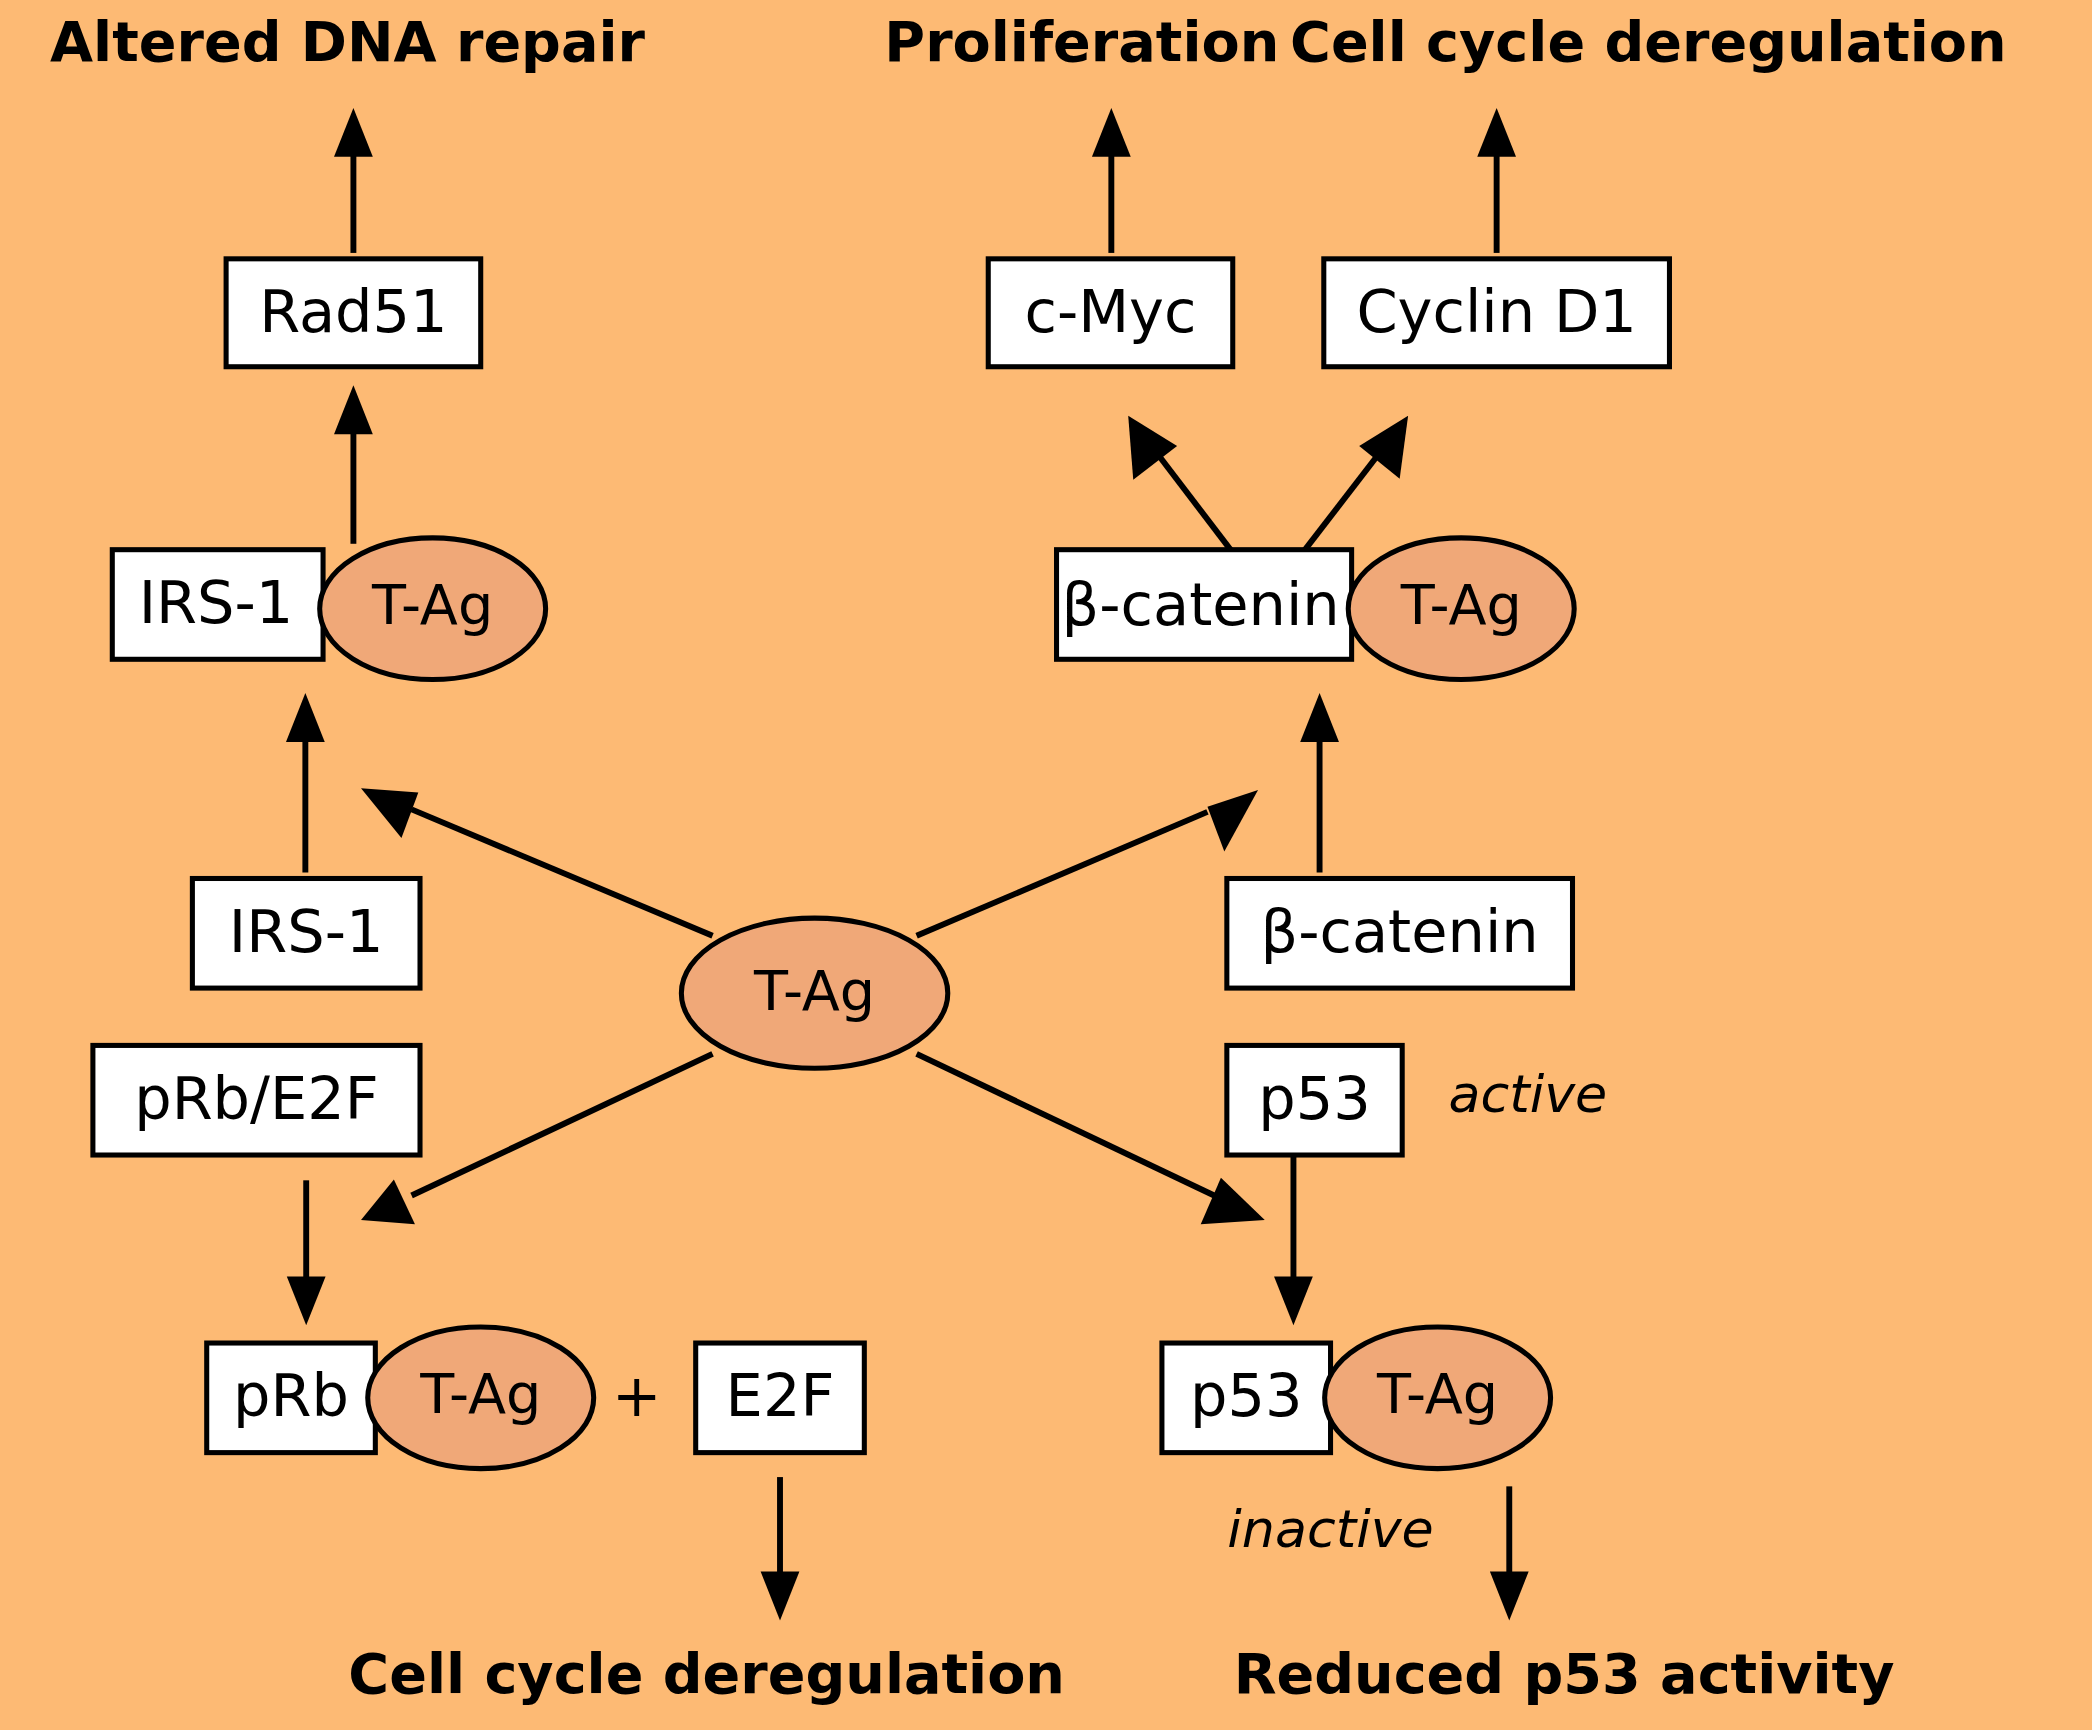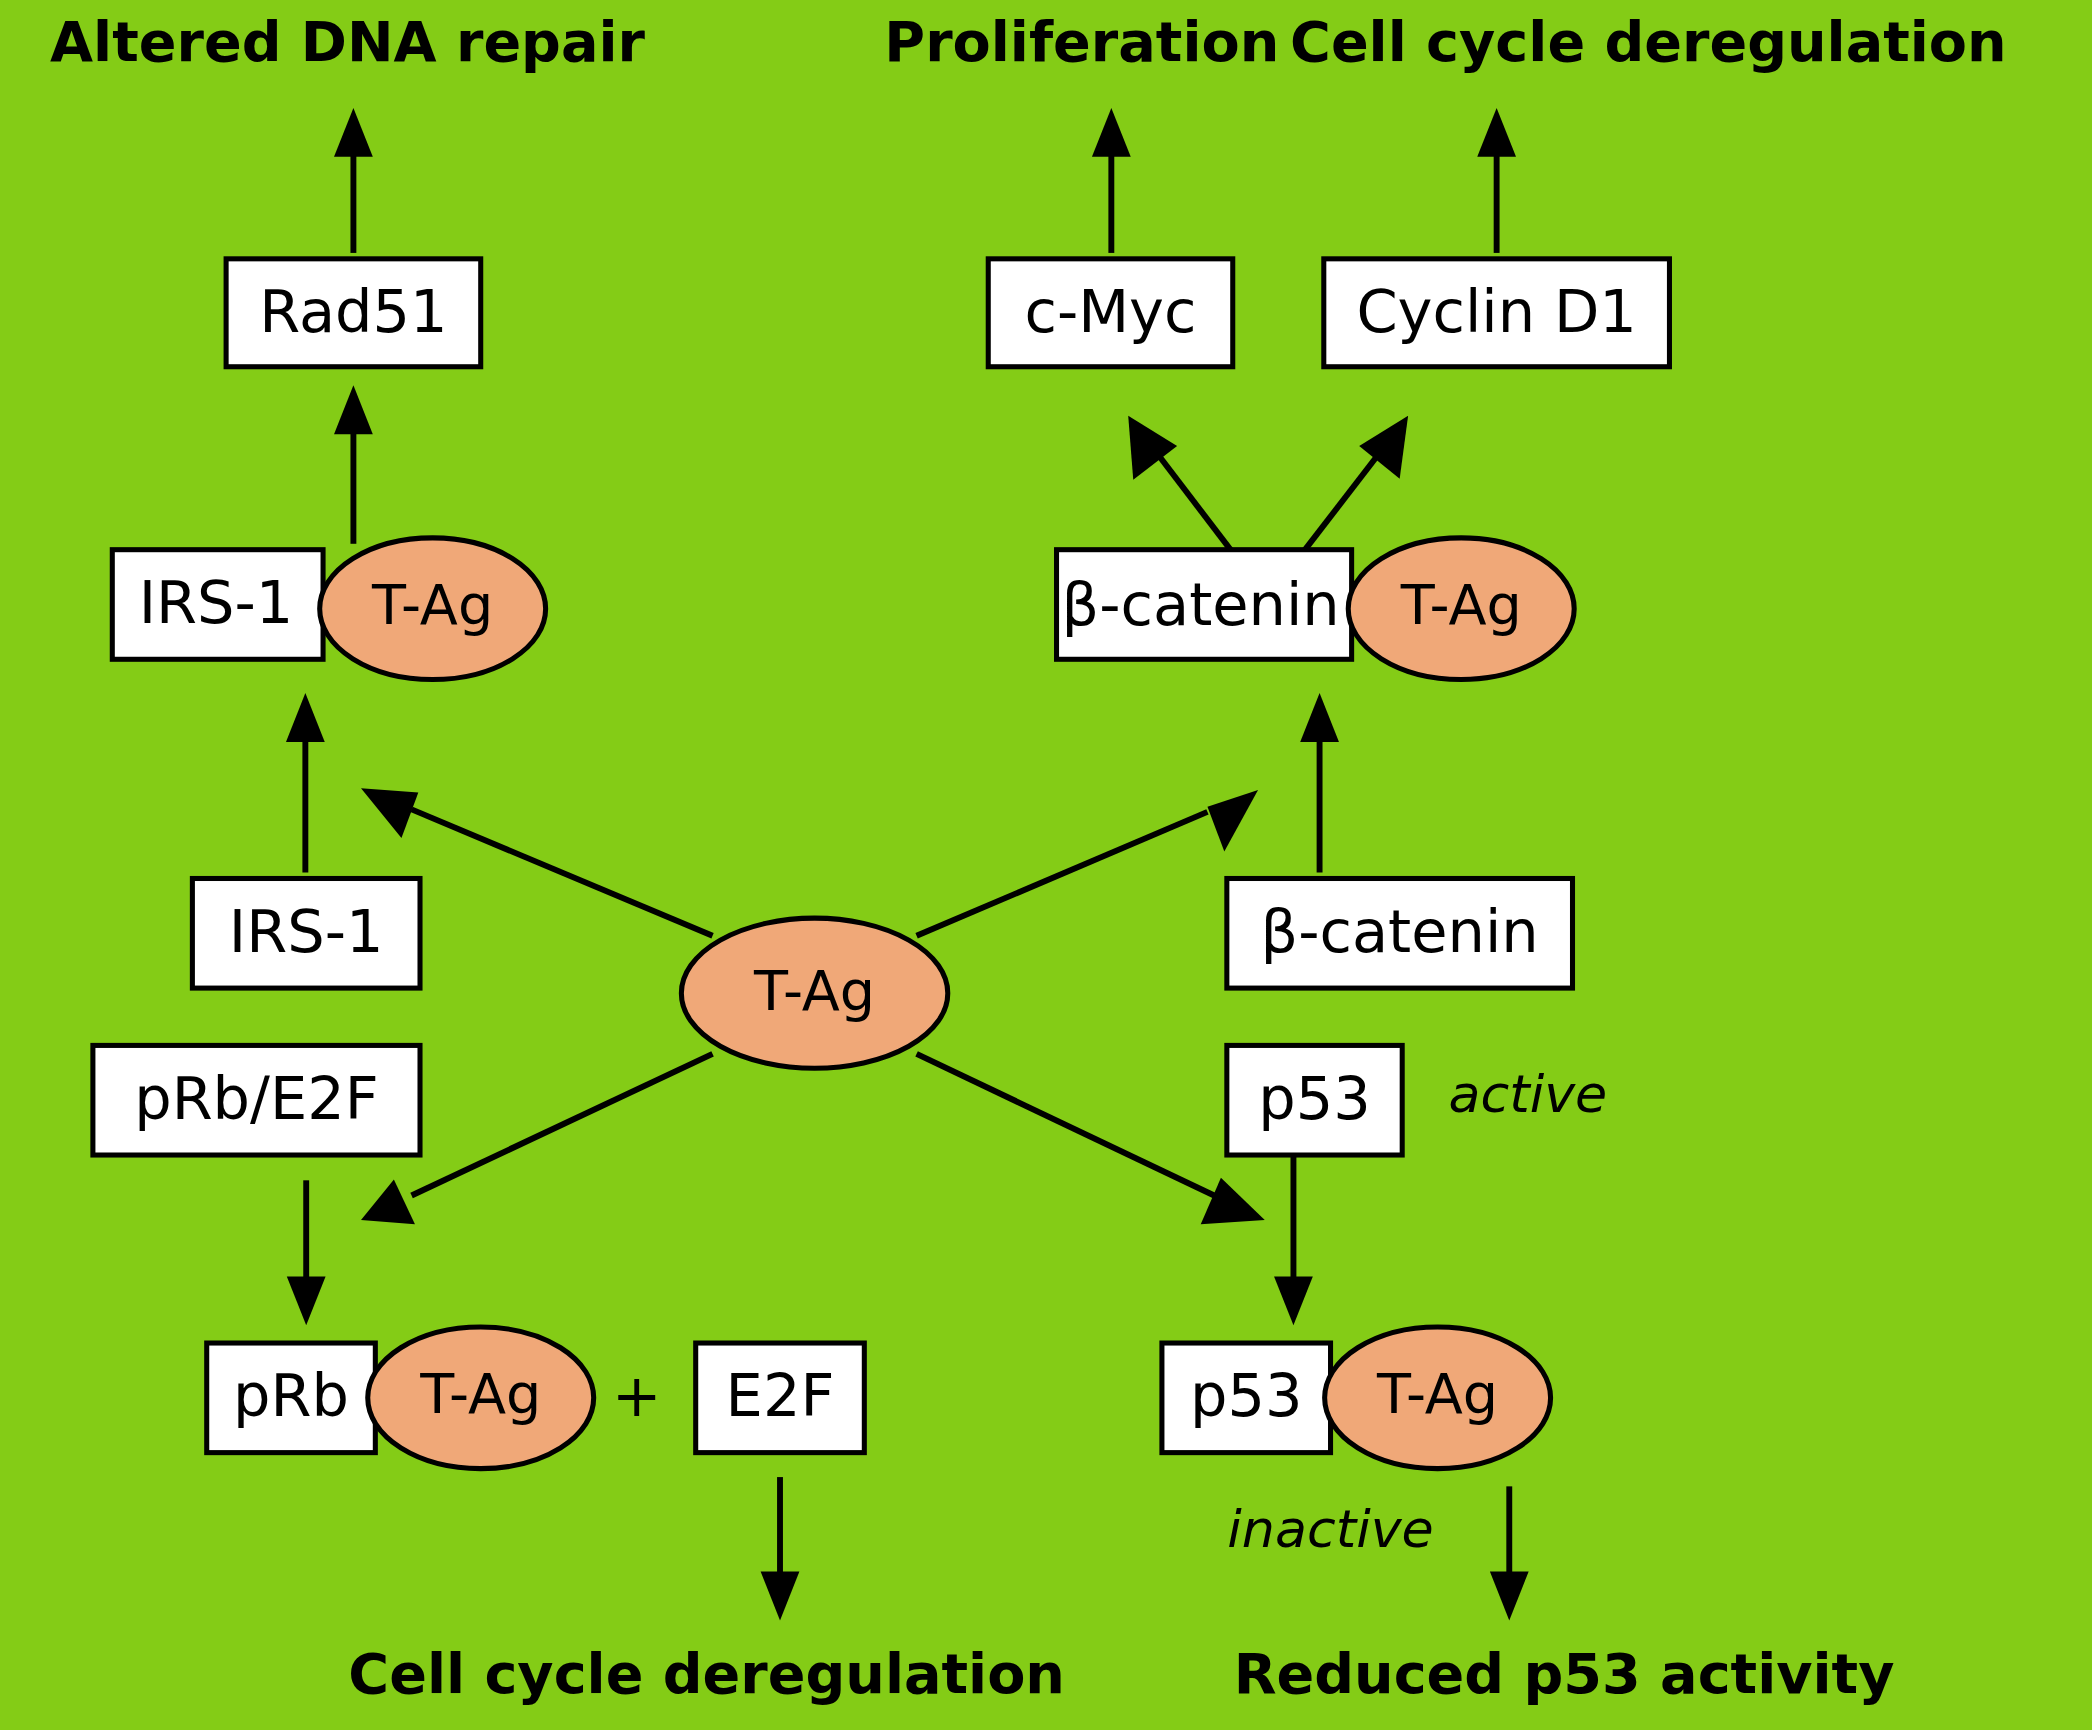--- a/index.html
+++ b/index.html
@@ -4,21 +4,21 @@
 <style>
   html, body {
     margin: 0;
     padding: 0;
     background: #ffffff;
   }
   #diagram-root {
     position: relative;
     width: 2092px;
     height: 1730px;
-    background: #84cc16;
+    background: #fdba74;
     font-family: "DejaVu Sans", sans-serif;
     overflow: hidden;
   }
   svg#pathway-svg {
     position: absolute;
     top: 0;
     left: 0;
     width: 2092px;
     height: 1730px;
     display: block;

